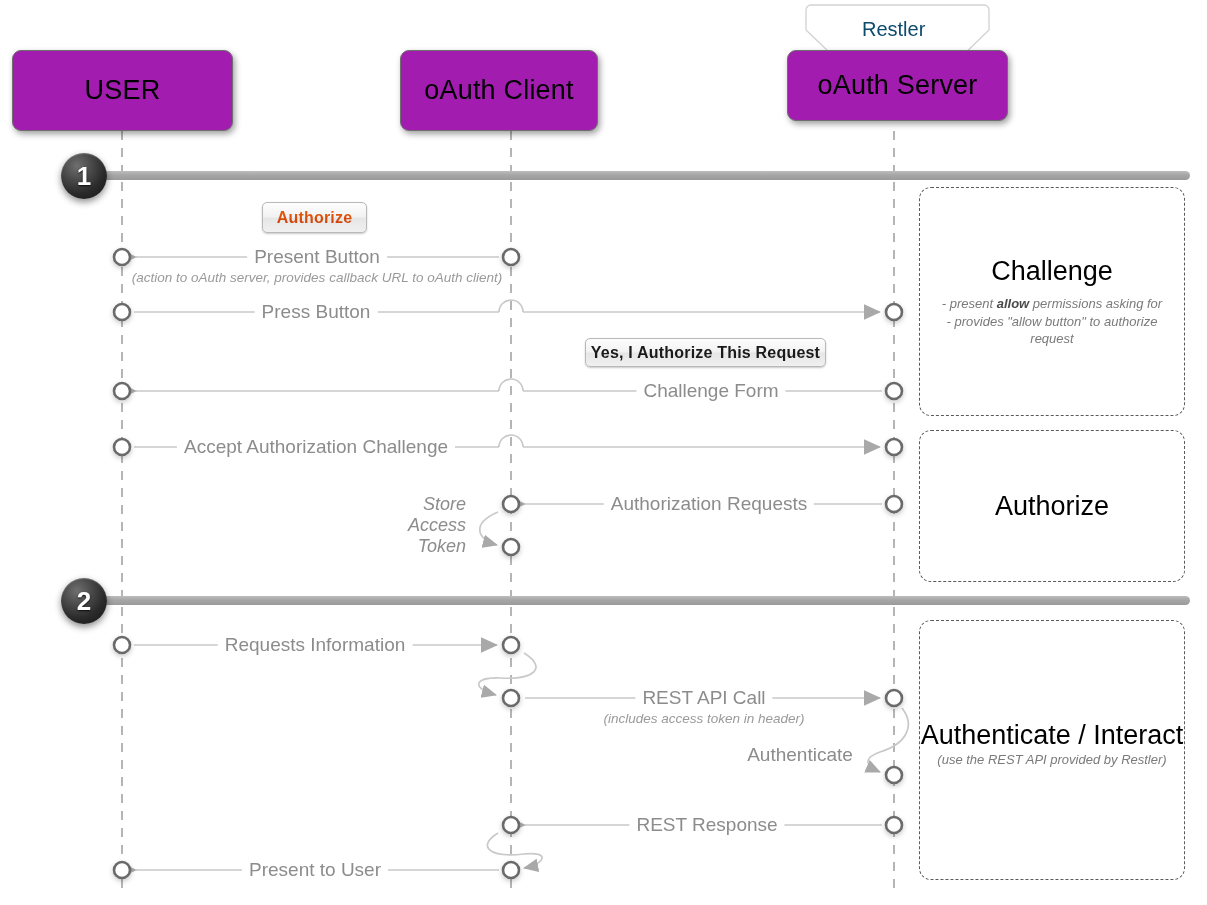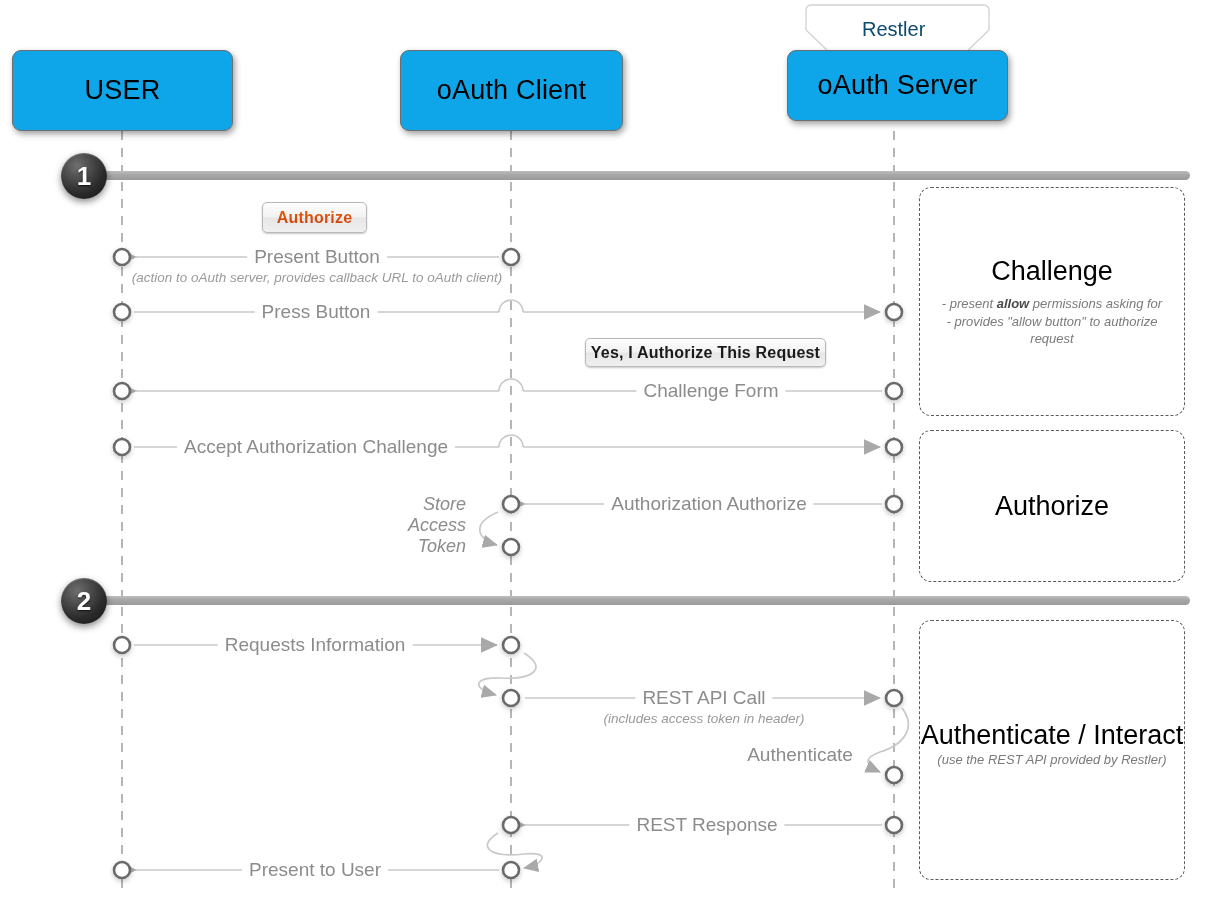--- a/index.html
+++ b/index.html
@@ -19,21 +19,21 @@
     position:absolute;
     left:0; top:0;
     width:1207px;
     height:905px;
   }
 
   
   .actor-box{
     position:absolute;
     box-sizing:border-box;
-    background:#0ea5e9;
+    background:#a21caf;
     border:1.6px solid #6e6e6e;
     border-radius:9px;
     box-shadow:2px 3px 6px rgba(0,0,0,0.38);
     display:flex;
     align-items:center;
     justify-content:center;
     z-index:6;
   }
   .actor-label{
     font-size:27px;
@@ -255,21 +255,21 @@
       <circle cx="894" cy="775" r="8"></circle>
       <circle cx="894" cy="825" r="8"></circle>
     </g>
   </svg>
 
   <div class="callout-label" style="left:862px; top:18px;">Restler</div>
 
   <div class="actor-box" style="left:12px; top:50px; width:221px; height:81px;">
     <span class="actor-label">USER</span>
   </div>
-  <div class="actor-box" style="left:400px; top:50px; width:223px; height:81px;">
+  <div class="actor-box" style="left:400px; top:50px; width:198px; height:81px;">
     <span class="actor-label">oAuth Client</span>
   </div>
   <div class="actor-box" style="left:787px; top:50px; width:221px; height:71px;">
     <span class="actor-label">oAuth Server</span>
   </div>
 
   <div class="step-marker" style="left:61px; top:153px;">
     <span>1</span>
   </div>
   <div class="step-marker" style="left:61px; top:578px;">
@@ -303,21 +303,21 @@
 
   <div class="msg" style="left:317px; top:257px;">Present Button</div>
   <div class="msg-sub" style="left:317px; top:278px;">(action to oAuth server, provides callback URL to oAuth client)</div>
 
   <div class="msg" style="left:316px; top:312px;">Press Button</div>
 
   <div class="msg" style="left:711px; top:391px;">Challenge Form</div>
 
   <div class="msg" style="left:316px; top:447px;">Accept Authorization Challenge</div>
 
-  <div class="msg" style="left:709px; top:504px;">Authorization Authorize</div>
+  <div class="msg" style="left:709px; top:504px;">Authorization Requests</div>
 
   <div class="msg-self" style="left:466px; top:526px;">
     <div>Store</div>
     <div>Access</div>
     <div>Token</div>
   </div>
 
   <div class="msg" style="left:315px; top:645px;">Requests Information</div>
 
   <div class="msg" style="left:704px; top:698px;">REST API Call</div>

